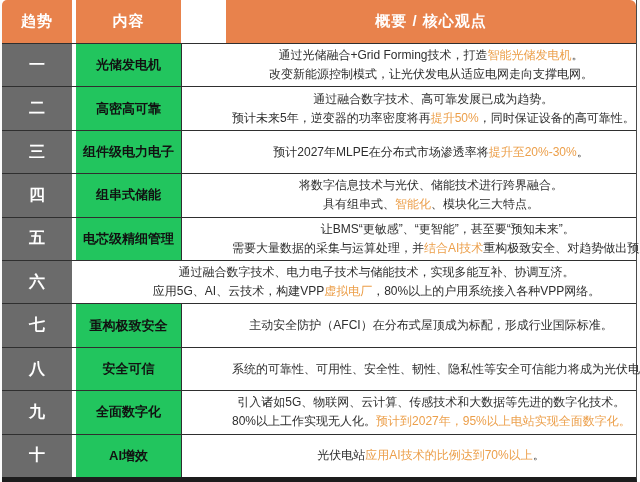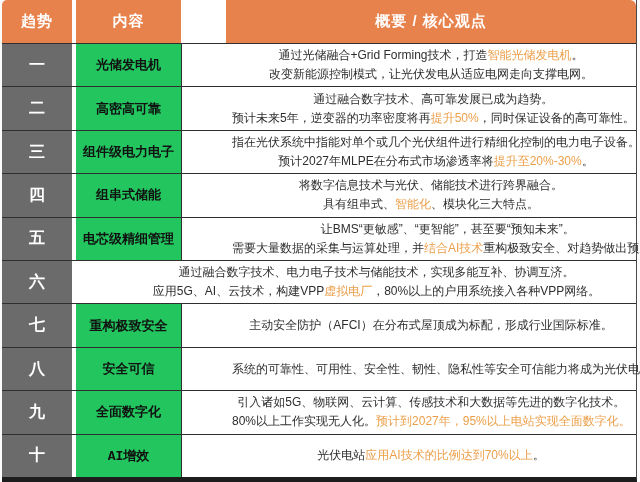--- a/index.html
+++ b/index.html
@@ -61,21 +61,20 @@
     align-items: center;
     justify-content: center;
   }
   .topic-col {
     flex: 0 0 105px;
     width: 105px;
     display: flex;
     align-items: center;
     justify-content: center;
     text-align: center;
-    font-family: Liberation Mono, monospace;
   }
   .summary-col {
     flex: 1;
     display: flex;
     flex-direction: column;
     align-items: center;
     justify-content: center;
     text-align: left;
     padding: 2px 6px;
     margin-left: 41px;
@@ -144,21 +143,20 @@
     <div class="summary-col">
             <div class="line"><span>通过融合数字技术、高可靠发展已成为趋势。</span></div>
             <div class="line"><span>预计未来5年，逆变器的功率密度将再</span><span class="hl">提升50%</span><span>，同时保证设备的高可靠性。</span></div>
           </div>
   </div>
 
   <div class="row">
     <div class="num-col">三</div>
     <div class="topic-col">组件级电力电子</div>
     <div class="summary-col">
-            <div class="line"><span>指在光伏系统中指能对单个或几个光伏组件进行精细化控制的电力电子设备。</span></div>
             <div class="line"><span>预计2027年MLPE在分布式市场渗透率将</span><span class="hl">提升至20%-30%</span><span>。</span></div>
           </div>
   </div>
 
   <div class="row">
     <div class="num-col">四</div>
     <div class="topic-col">组串式储能</div>
     <div class="summary-col">
             <div class="line"><span>将数字信息技术与光伏、储能技术进行跨界融合。</span></div>
             <div class="line"><span>具有组串式、</span><span class="hl">智能化</span><span>、模块化三大特点。</span></div>

